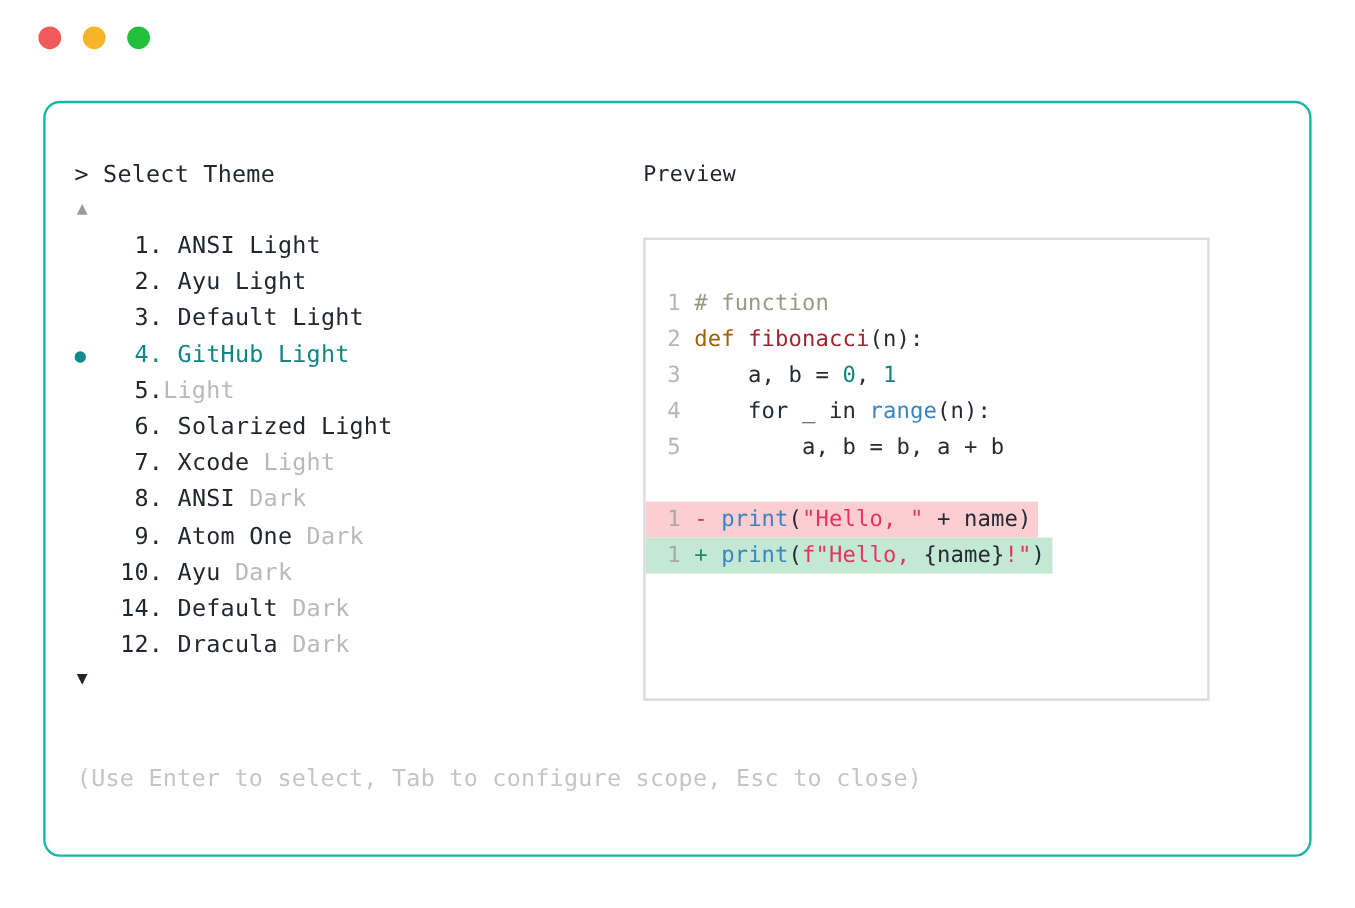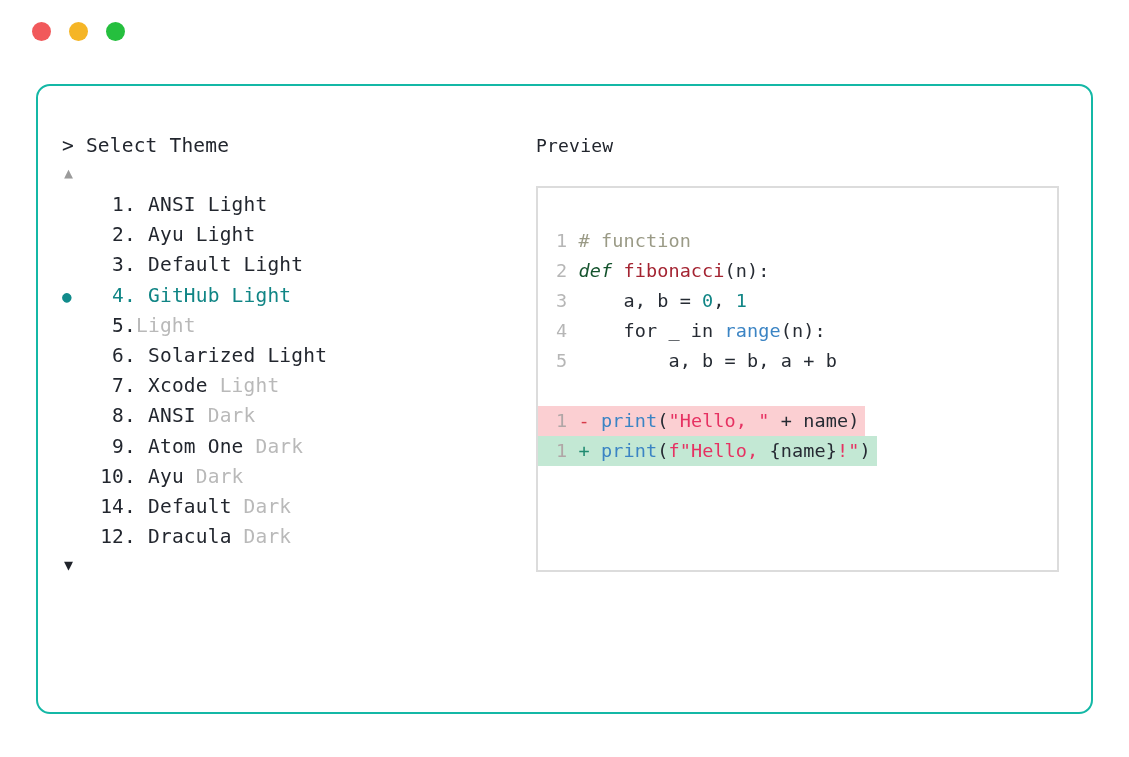--- a/index.html
+++ b/index.html
@@ -142,22 +142,22 @@
     top: 46px;
     width: 530px;
   }
   .preview-label {
     font-size: 18px;
     line-height: 28px;
     color: #22262e;
     letter-spacing: 0.2px;
   }
   .preview-box {
-    margin-top: 26px;
-    width: 523px;
+    margin-top: 38px;
+    width: 472px;
     height: 386px;
     box-sizing: border-box;
     border: 2px solid #dcdcdc;
     background: #ffffff;
     padding: 38px 0 0 0;
     overflow: hidden;
   }
 
   .code-line {
     font-size: 18.5px;
@@ -168,21 +168,21 @@
   }
   .lineno {
     color: #b6b6b6;
   }
   .tok-plain   { color: #262b33; }
   .tok-comment { color: #9a9a86; }
   .tok-func    { color: #a42432; }
   .tok-num     { color: #108585; }
   .tok-builtin { color: #3b84c4; }
   .tok-string  { color: #e63262; }
-  .tok-kw      { color: #14532d; font-style: italic; }
+  .tok-kw      { color: #a16207; }
 
   .diff-block {
     margin-top: 30px;
   }
   .diff-line {
     display: inline-block;
     font-size: 18.5px;
     line-height: 30px;
     white-space: pre;
     padding-left: 18px;
@@ -222,20 +222,21 @@
           <div class="theme-row"><span class="bullet-cell"> </span><span class="num-cell">7.</span><span class="name-cell">Xcode </span><span class="variant muted">Light</span></div>
           <div class="theme-row"><span class="bullet-cell"> </span><span class="num-cell">8.</span><span class="name-cell">ANSI </span><span class="variant muted">Dark</span></div>
           <div class="theme-row"><span class="bullet-cell"> </span><span class="num-cell">9.</span><span class="name-cell">Atom One </span><span class="variant muted">Dark</span></div>
           <div class="theme-row"><span class="bullet-cell"> </span><span class="num-cell">10.</span><span class="name-cell">Ayu </span><span class="variant muted">Dark</span></div>
           <div class="theme-row"><span class="bullet-cell"> </span><span class="num-cell">14.</span><span class="name-cell">Default </span><span class="variant muted">Dark</span></div>
           <div class="theme-row"><span class="bullet-cell"> </span><span class="num-cell">12.</span><span class="name-cell">Dracula </span><span class="variant muted">Dark</span></div>
         </div>
       <div class="scroll-arrow down">▼</div>
     </div>
 
+    <div class="hint">(Use Enter to select, Tab to configure scope, Esc to close)</div>
 
     <div class="right-col">
       <div class="preview-label">Preview</div>
       <div class="preview-box">
         <div id="code-block">
             <div class="code-line"><span class="lineno">1 </span><span class="tok-comment"># function</span></div>
             <div class="code-line"><span class="lineno">2 </span><span class="tok-kw">def </span><span class="tok-func">fibonacci</span><span class="tok-plain">(n):</span></div>
             <div class="code-line"><span class="lineno">3 </span><span class="tok-plain">    a, b = </span><span class="tok-num">0</span><span class="tok-plain">, </span><span class="tok-num">1</span></div>
             <div class="code-line"><span class="lineno">4 </span><span class="tok-plain">    for _ in </span><span class="tok-builtin">range</span><span class="tok-plain">(n):</span></div>
             <div class="code-line"><span class="lineno">5 </span><span class="tok-plain">        a, b = b, a + b</span></div>

